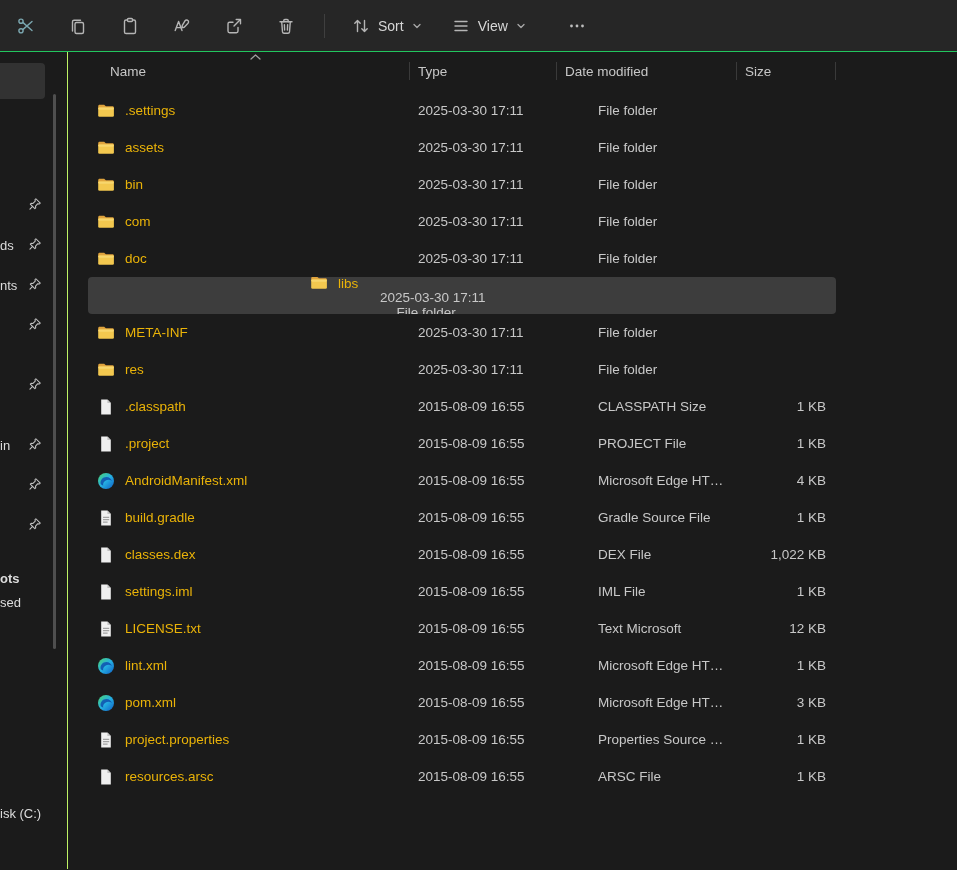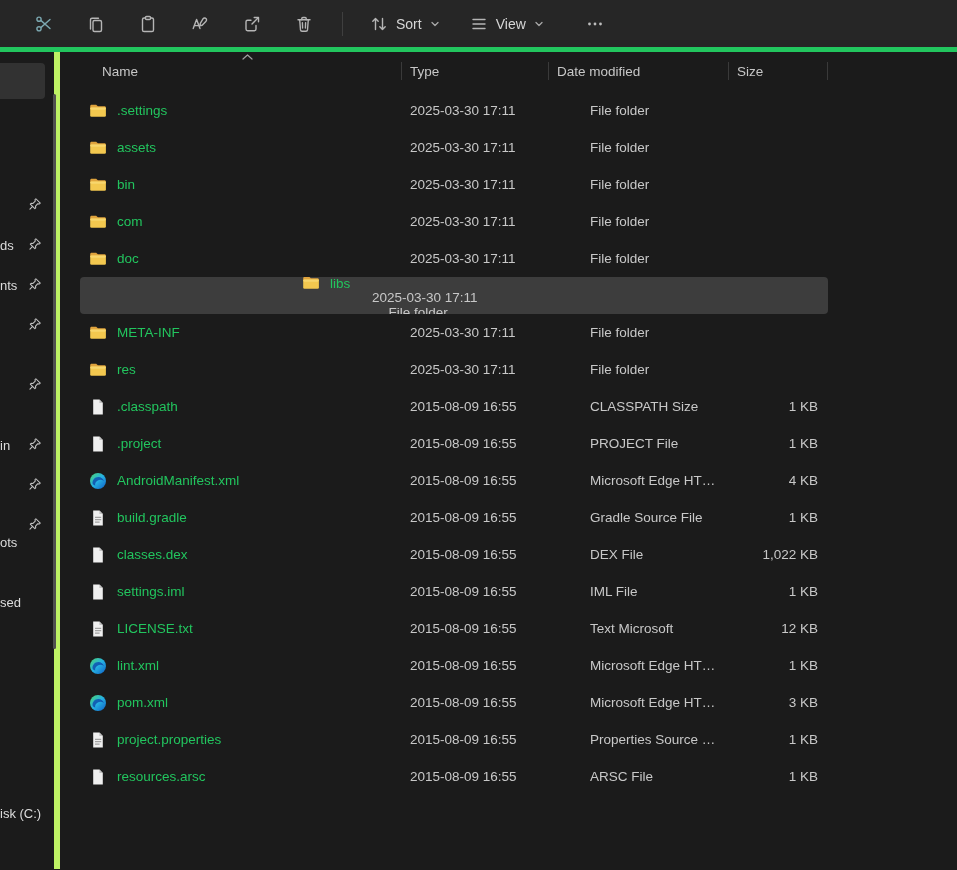--- a/index.html
+++ b/index.html
@@ -5,34 +5,34 @@
   html,body{margin:0;padding:0;}
   body{
     width:957px;height:870px;overflow:hidden;
     background:#1b1b1b;color:#e8e8e8;
     font-family:"Liberation Sans", sans-serif;
     position:relative;
   }
   
   .toolbar{
     display:flex;align-items:center;height:52px;background:#262626;
-    border-bottom:5px solid #22c55e;padding-left:18px;box-sizing:border-box;
+    border-bottom:1px solid #22c55e;padding-left:0;box-sizing:border-box;
   }
   .tb-btn{
     display:flex;align-items:center;justify-content:center;gap:7px;
     height:36px;min-width:44px;margin:0 4px;background:transparent;border:none;
     border-radius:4px;color:#d6d6d6;font-size:14px;font-family:inherit;cursor:default;
   }
   .tb-btn.labeled{padding:0 10px;}
   svg.tbicon{width:20px;height:20px;stroke:#b5b5b5;fill:none;stroke-width:1.4;stroke-linecap:round;stroke-linejoin:round;flex:none;}
   svg.chev{width:12px;height:12px;stroke:#a8a8a8;fill:none;stroke-width:1.3;stroke-linecap:round;stroke-linejoin:round;}
   .tb-sep{width:1px;height:24px;background:#3f3f3f;margin:0 12px;}
   
   .main{display:flex;height:817px;}
-  .sidebar{width:60px;flex:none;position:relative;border-right:6px solid #bef264;box-sizing:border-box;text-align:center;}
+  .sidebar{width:68px;flex:none;position:relative;border-right:1px solid #bef264;box-sizing:border-box;text-align:center;}
   .side-active{position:absolute;left:0;top:11px;width:45px;height:36px;background:#323232;border-radius:0 4px 4px 0;}
   .side-item{position:absolute;left:0;height:20px;width:100%;display:flex;align-items:center;color:#dcdcdc;font-size:13px;}
   .side-label{white-space:nowrap;}
   .side-item .pin{position:absolute;left:28px;top:2px;display:block;line-height:0;}
   .side-scroll{position:absolute;left:53px;top:42px;width:3px;height:555px;background:#4f4f4f;border-radius:2px;}
   
   .content{flex:1;position:relative;}
   .list-header{
     position:relative;display:flex;height:38px;
     margin-left:20px;width:748px;color:#c7c7c7;font-size:13.5px;
@@ -43,21 +43,21 @@
   .hcell.htype{width:147px;padding-left:8px;}
   .hcell.hsize{width:99px;padding-left:8px;}
   .hsep{position:absolute;right:0;top:10px;height:18px;width:1px;background:#3a3a3a;}
   .sort-ind{position:absolute;left:162px;top:2px;line-height:0;}
   .rows{margin-top:2px;}
   .row{
     display:flex;align-items:center;height:37px;margin-left:20px;width:748px;
     border-radius:4px;font-size:13.5px;
   }
   .row.selected{background:#3d3d3d;flex-direction:column;}
-  .c-name{display:flex;align-items:center;gap:9px;width:322px;padding-left:8px;box-sizing:border-box;color:#22c55e;white-space:nowrap;overflow:hidden;}
+  .c-name{display:flex;align-items:center;gap:9px;width:322px;padding-left:8px;box-sizing:border-box;color:#eab308;white-space:nowrap;overflow:hidden;}
   .icon-slot{width:20px;height:20px;flex:none;line-height:0;}
   .icon-slot svg{display:block;}
   .c-date{width:180px;padding-left:8px;box-sizing:border-box;color:#c8c8c8;white-space:nowrap;}
   .c-type{width:147px;padding-left:8px;box-sizing:border-box;color:#c8c8c8;white-space:nowrap;overflow:hidden;}
   .c-size{width:99px;padding-left:8px;padding-right:10px;box-sizing:border-box;color:#c8c8c8;text-align:right;white-space:nowrap;}
 </style>
 </head>
 <body>
 
 <svg width="0" height="0" style="position:absolute" aria-hidden="true">
@@ -202,21 +202,21 @@
               <path d="M5 11L2.2 13.8" stroke="#c4c4c4" stroke-width="1.2" stroke-linecap="round"></path>
             </svg></span>
         </div>
         <div class="side-item" style="top: 463px;">
           <span class="side-label"></span>
           <span class="pin"><svg width="14" height="14" viewBox="0 0 16 16">
               <path d="M9 2l5 5-1 1-1.8-.3L8.6 10.3l.2 2.1-1 1L2.6 8.2l1-1 2.1.2L8.3 4.8 8 3z" fill="none" stroke="#c4c4c4" stroke-width="1.2" stroke-linejoin="round"></path>
               <path d="M5 11L2.2 13.8" stroke="#c4c4c4" stroke-width="1.2" stroke-linecap="round"></path>
             </svg></span>
         </div>
-        <div class="side-item" style="top: 480px;">
+        <div class="side-item" style="top: 516px; font-weight: bold;">
           <span class="side-label">ots</span>
         </div>
         <div class="side-item" style="top: 540px;">
           <span class="side-label">sed</span>
         </div>
         <div class="side-item" style="top: 751px;">
           <span class="side-label">isk (C:)</span>
         </div>
         <div class="side-item" style="top: 813px; margin-left: 16px;">
           <span class="side-label">isk (D:)</span>

